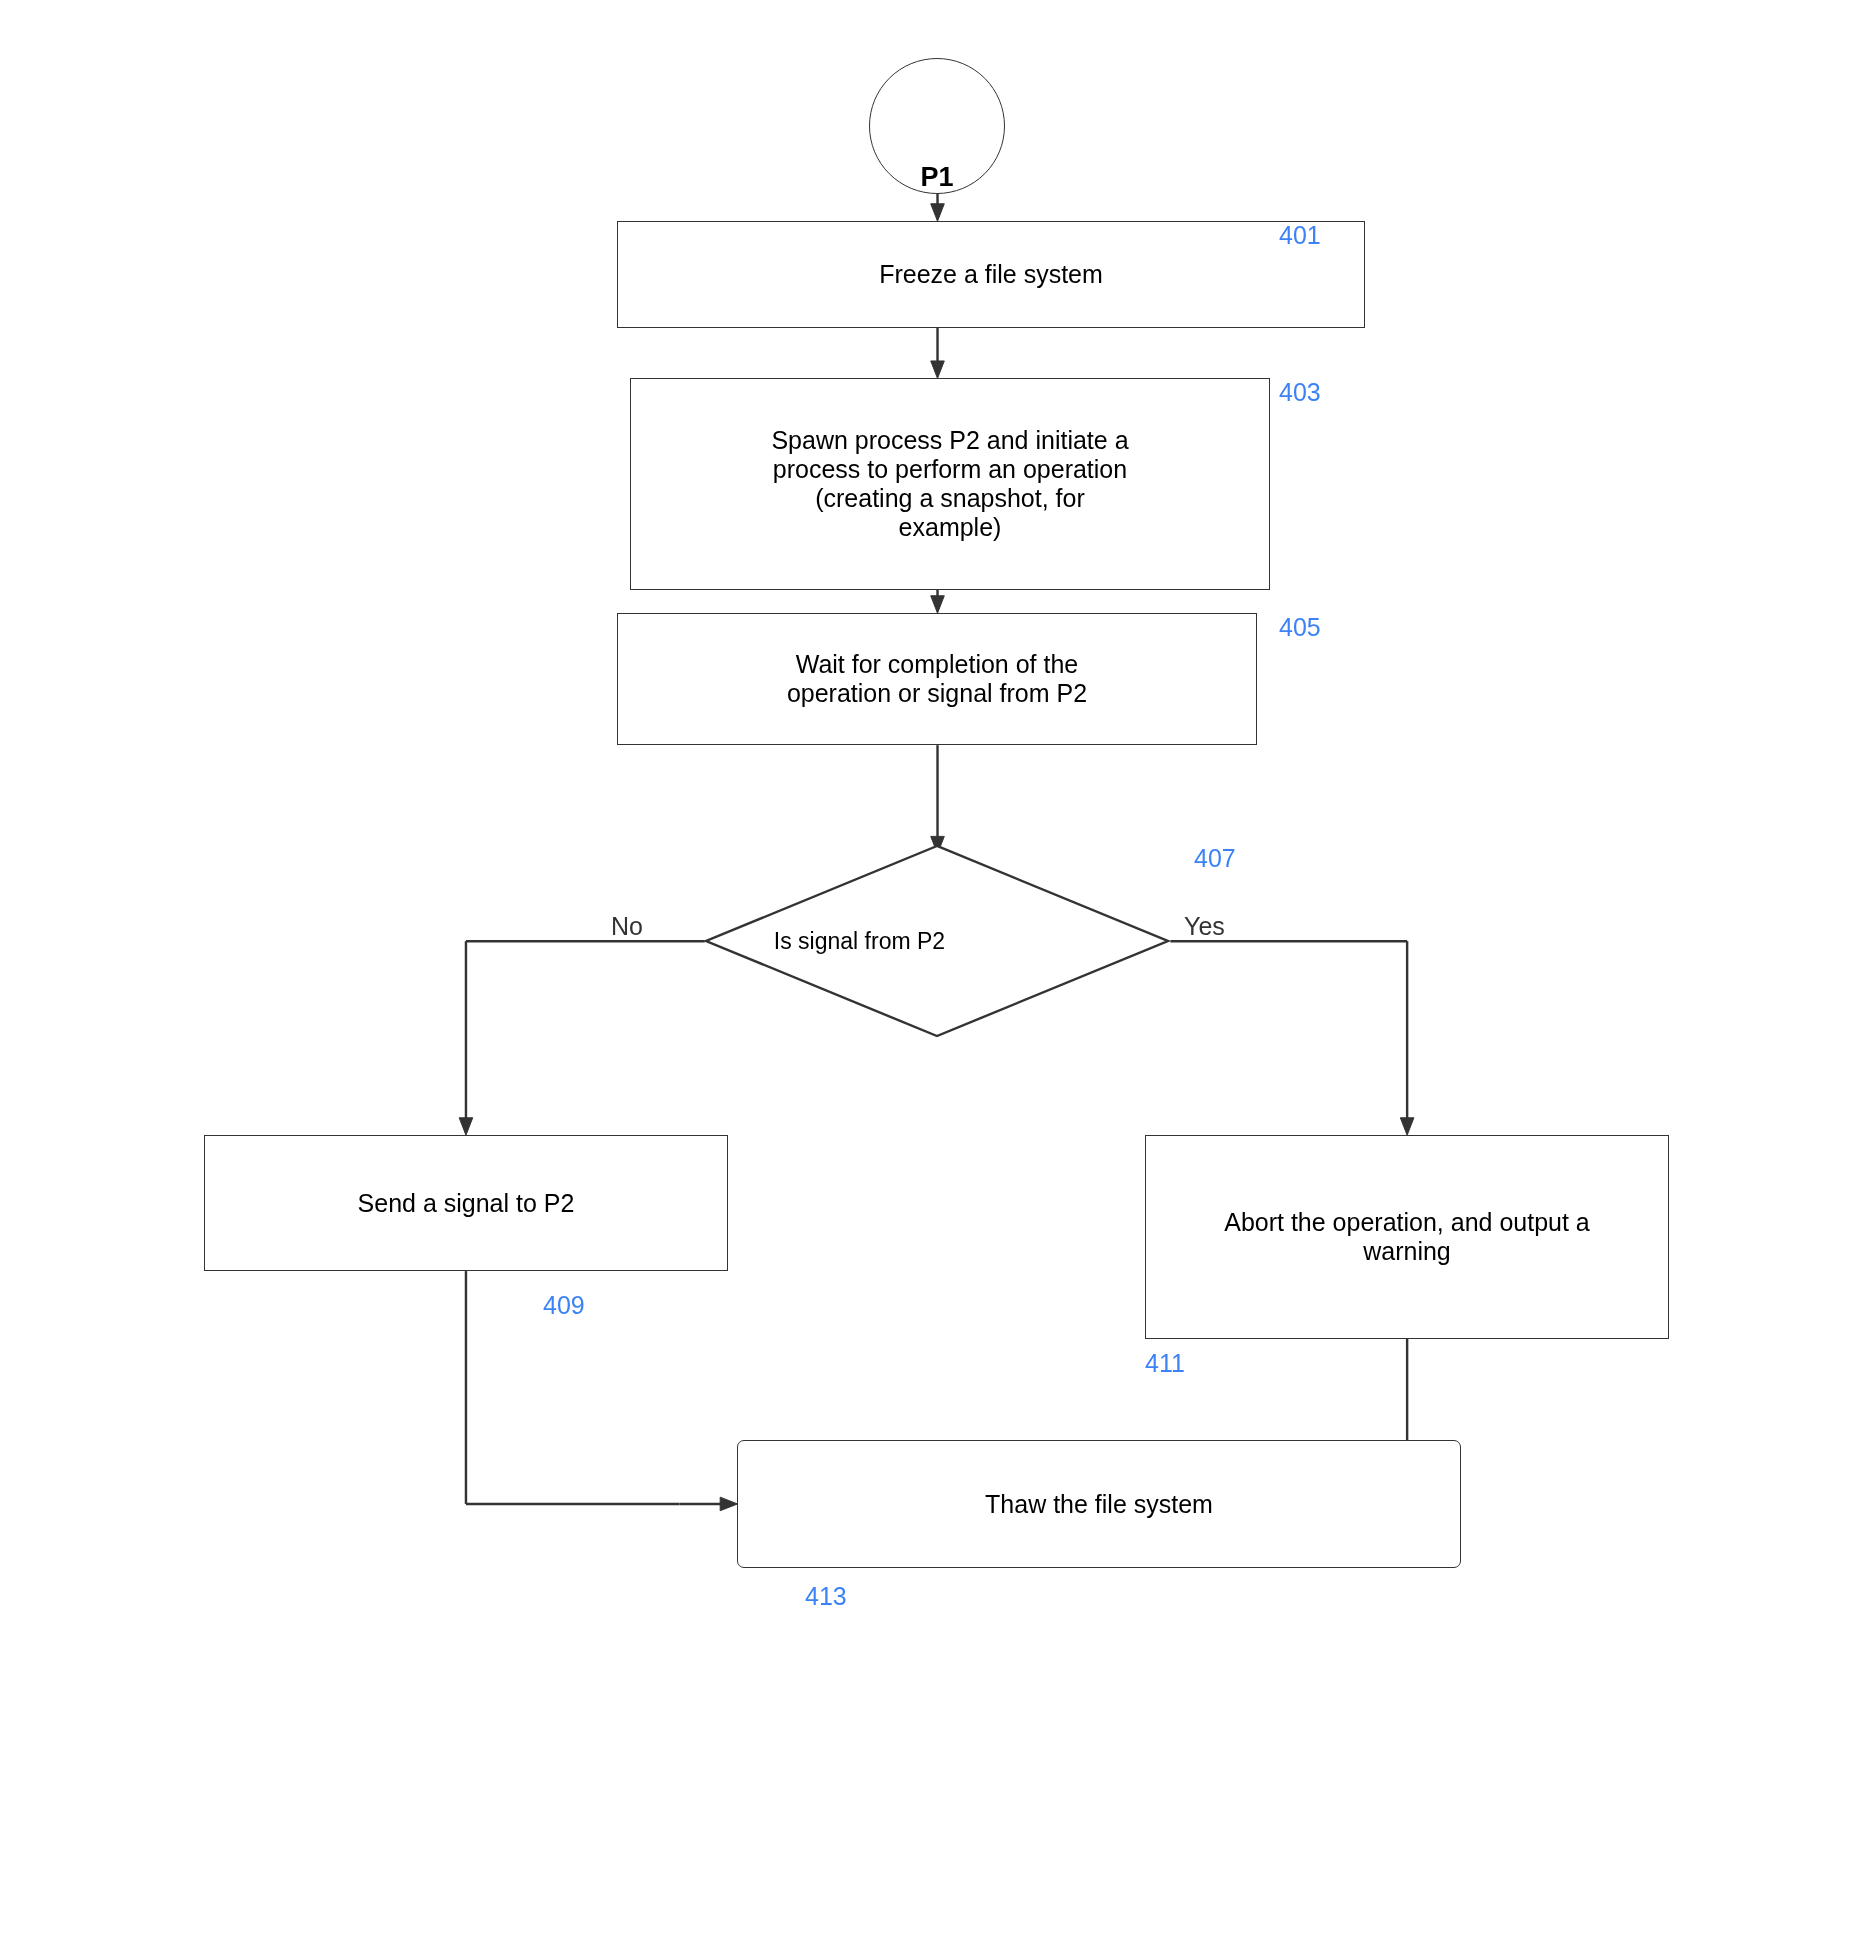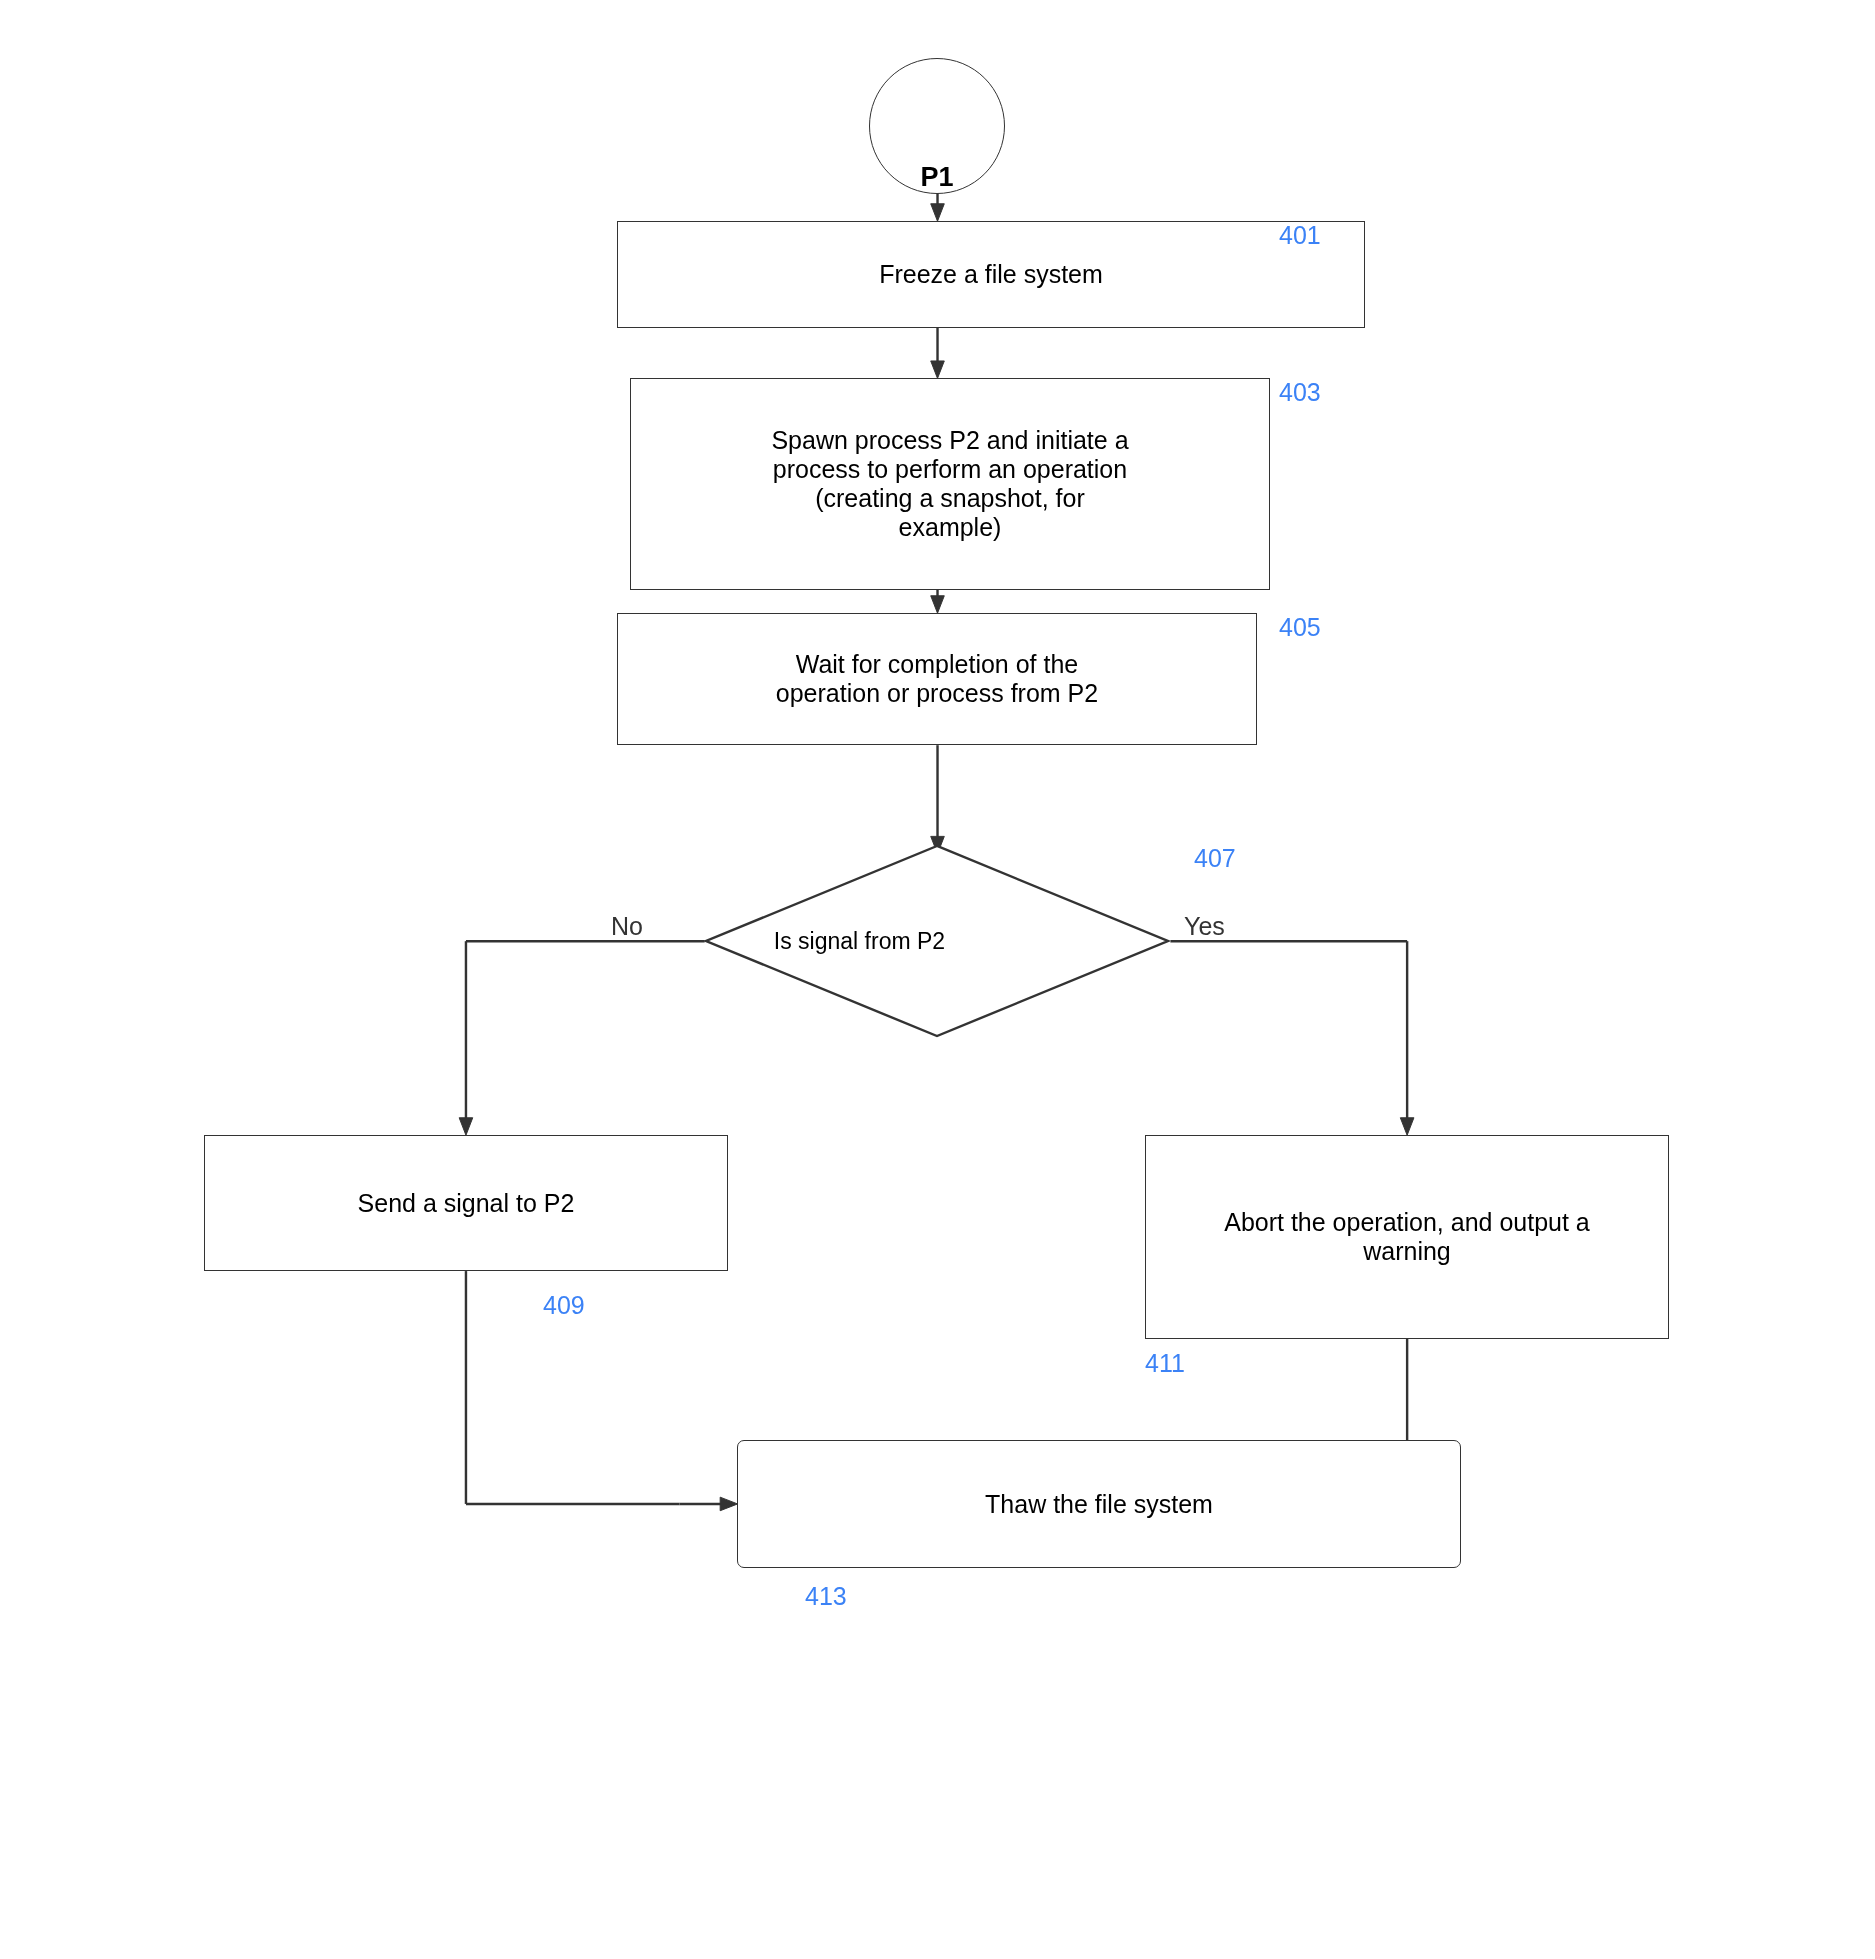--- a/index.html
+++ b/index.html
@@ -130,21 +130,21 @@
   <div class="node-rect" style="left:606px; top:378px; width:640px; height:212px;margin-left:24px;">
     <span style="white-space:pre-line;">Spawn process P2 and initiate a
 process to perform an operation
 (creating a snapshot, for
 example)</span>
   </div>
   <div class="label-ref" style="left:1279px; top:378px;">403</div>
 
   <div class="node-rect" style="left:617px; top:613px; width:640px; height:132px;">
     <span style="white-space:pre-line;">Wait for completion of the
-operation or process from P2</span>
+operation or signal from P2</span>
   </div>
   <div class="label-ref" style="left:1279px; top:613px;">405</div>
 
   <div class="node-diamond" style="left:704px; top:844px; width:466px; height:194px;">
     <svg width="466" height="194" viewBox="0 0 480 200">
       <polygon points="240,2 478,100 240,198 2,100" fill="white" stroke="#333" stroke-width="2.5"></polygon>
     </svg>
     <div class="diamond-label" style="position:relative;z-index:1;text-align:center;font-size:23px;width:311px;">Is signal from P2</div>
   </div>
   <div class="label-ref" style="left:1194px; top:844px;">407</div>

